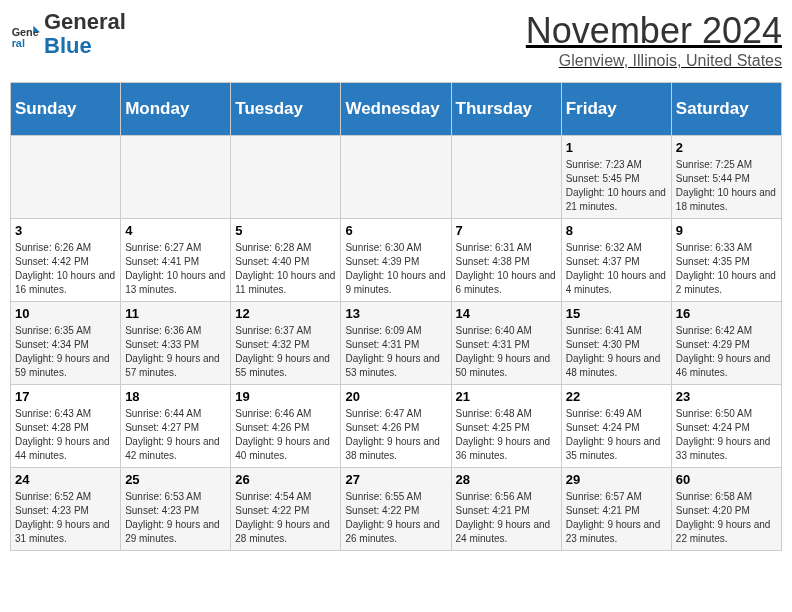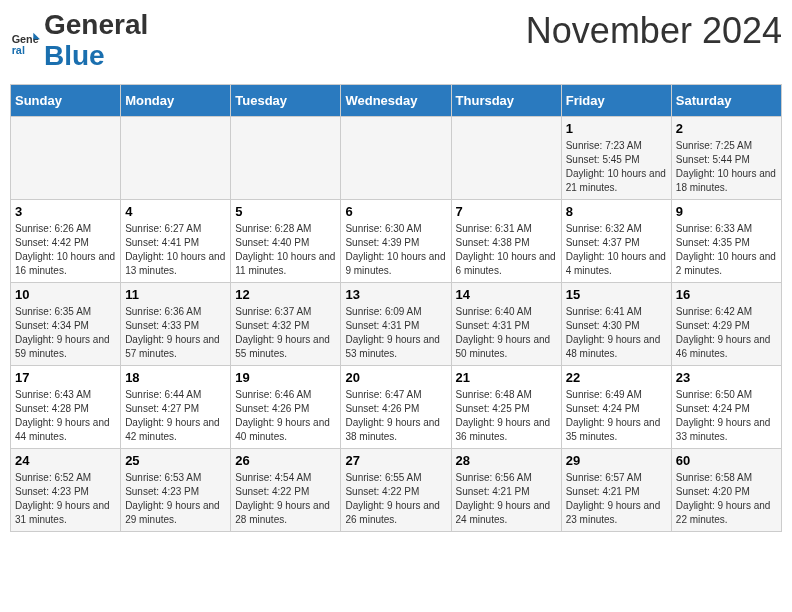--- a/index.html
+++ b/index.html
@@ -14,54 +14,55 @@
       display: flex;
       justify-content: space-between;
       align-items: flex-start;
       margin-bottom: 12px;
     }
     .logo {
       display: flex;
       align-items: center;
     }
     .logo-text {
-      font-size: 28px;
+      font-size: 22px;
       font-weight: bold;
       line-height: 1.1;
     }
     .logo-general { color: #333; }
     .logo-blue { color: #1a6faf; }
     .logo-icon {
       width: 30px;
       height: 30px;
       margin-right: 4px;
     }
     .title-area {
       text-align: right;
+      text-decoration: underline;
     }
     .month-title {
       font-size: 36px;
       font-weight: normal;
       color: #333;
     }
     .location {
       font-size: 16px;
       color: #555;
     }
     table {
       width: 100%;
       border-collapse: collapse;
       font-size: 11px;
     }
     thead tr th {
       background-color: #2a7abf;
       color: white;
-      padding: 8px 4px;
+      padding: 16px 4px;
       text-align: left;
-      font-size: 13px;
+      font-size: 17px;
       font-weight: bold;
       border: 1px solid #ccc;
     }
     tbody tr td {
       border: 1px solid #ccc;
       vertical-align: top;
       padding: 4px;
       min-height: 80px;
       width: 14.28%;
     }
@@ -98,20 +99,21 @@
     </svg>
     <div>
       <div class="logo-text">
         <span class="logo-general">General</span><br>
         <span class="logo-blue">Blue</span>
       </div>
     </div>
   </div>
   <div class="title-area">
     <div class="month-title">November 2024</div>
+    <div class="location">Glenview, Illinois, United States</div>
   </div>
 </div>
 
 <table>
   <thead>
     <tr>
     <th>Sunday</th>
         <th>Monday</th>
         <th>Tuesday</th>
         <th>Wednesday</th>

